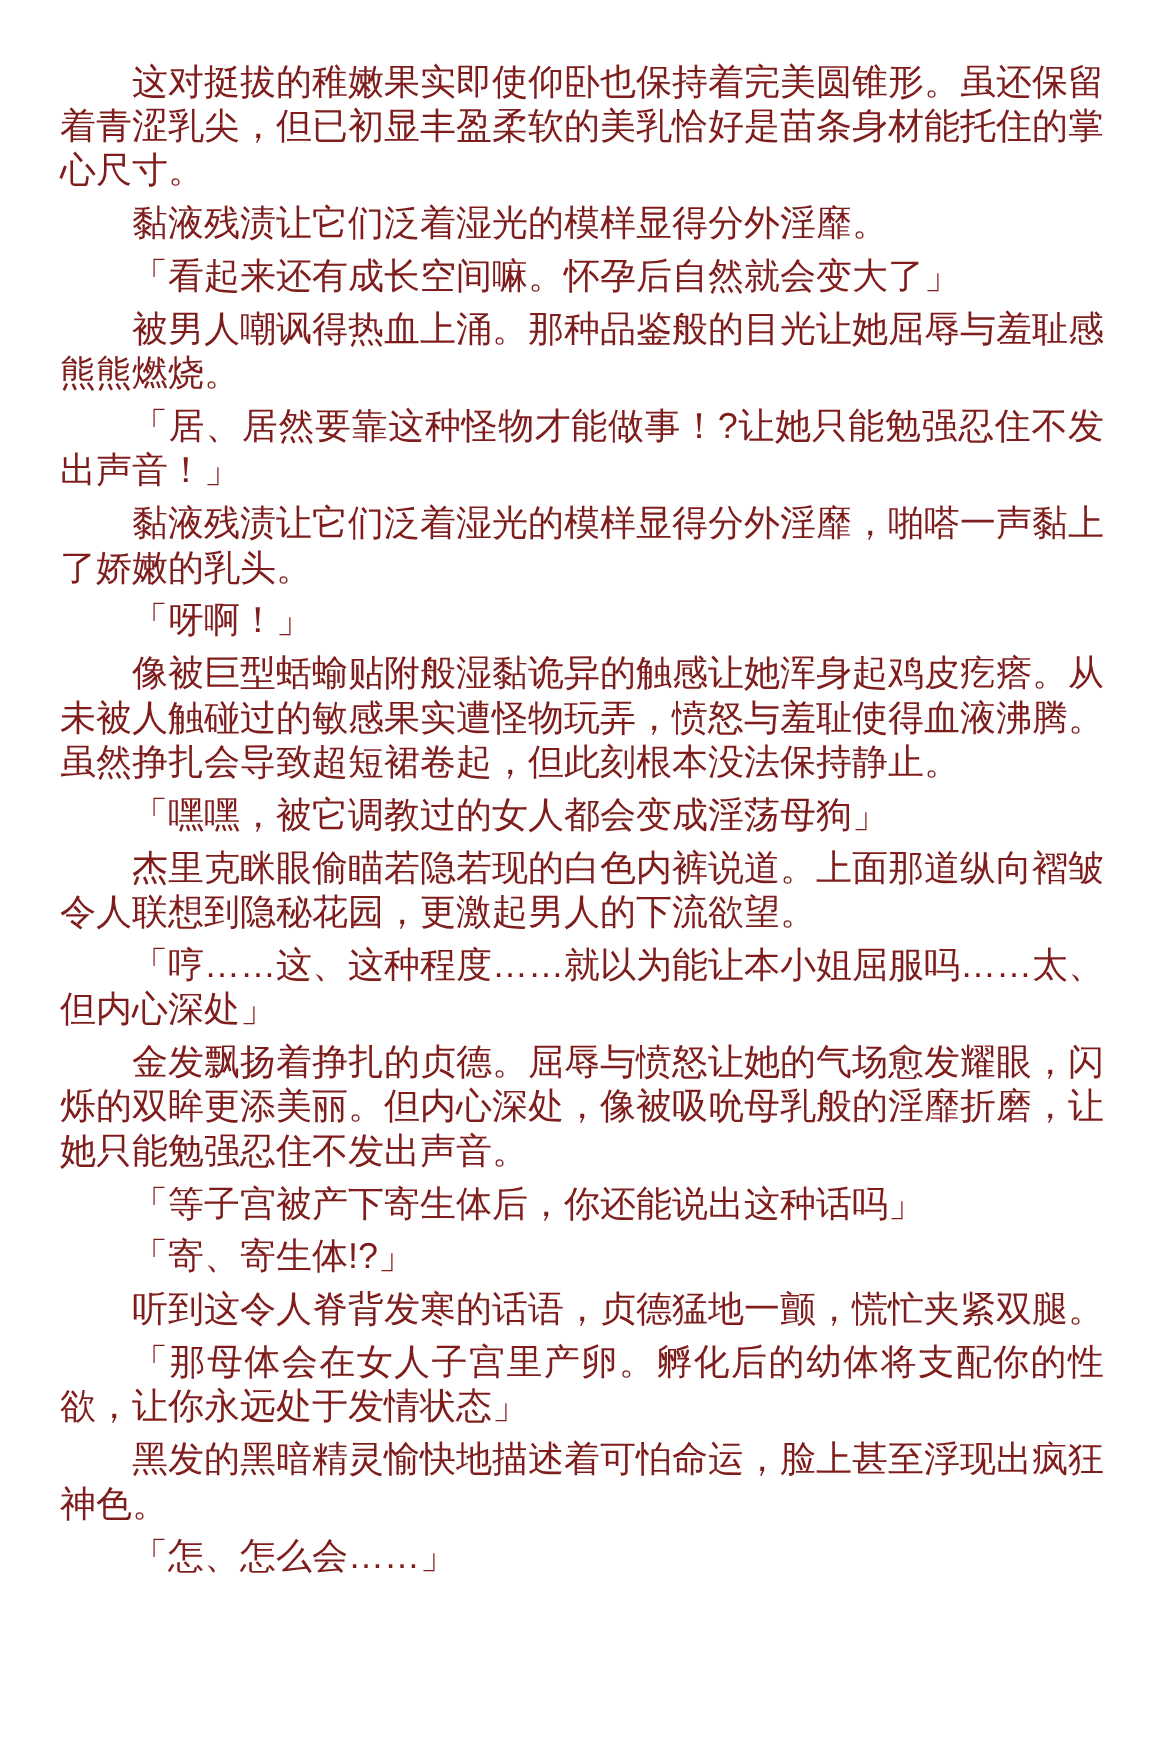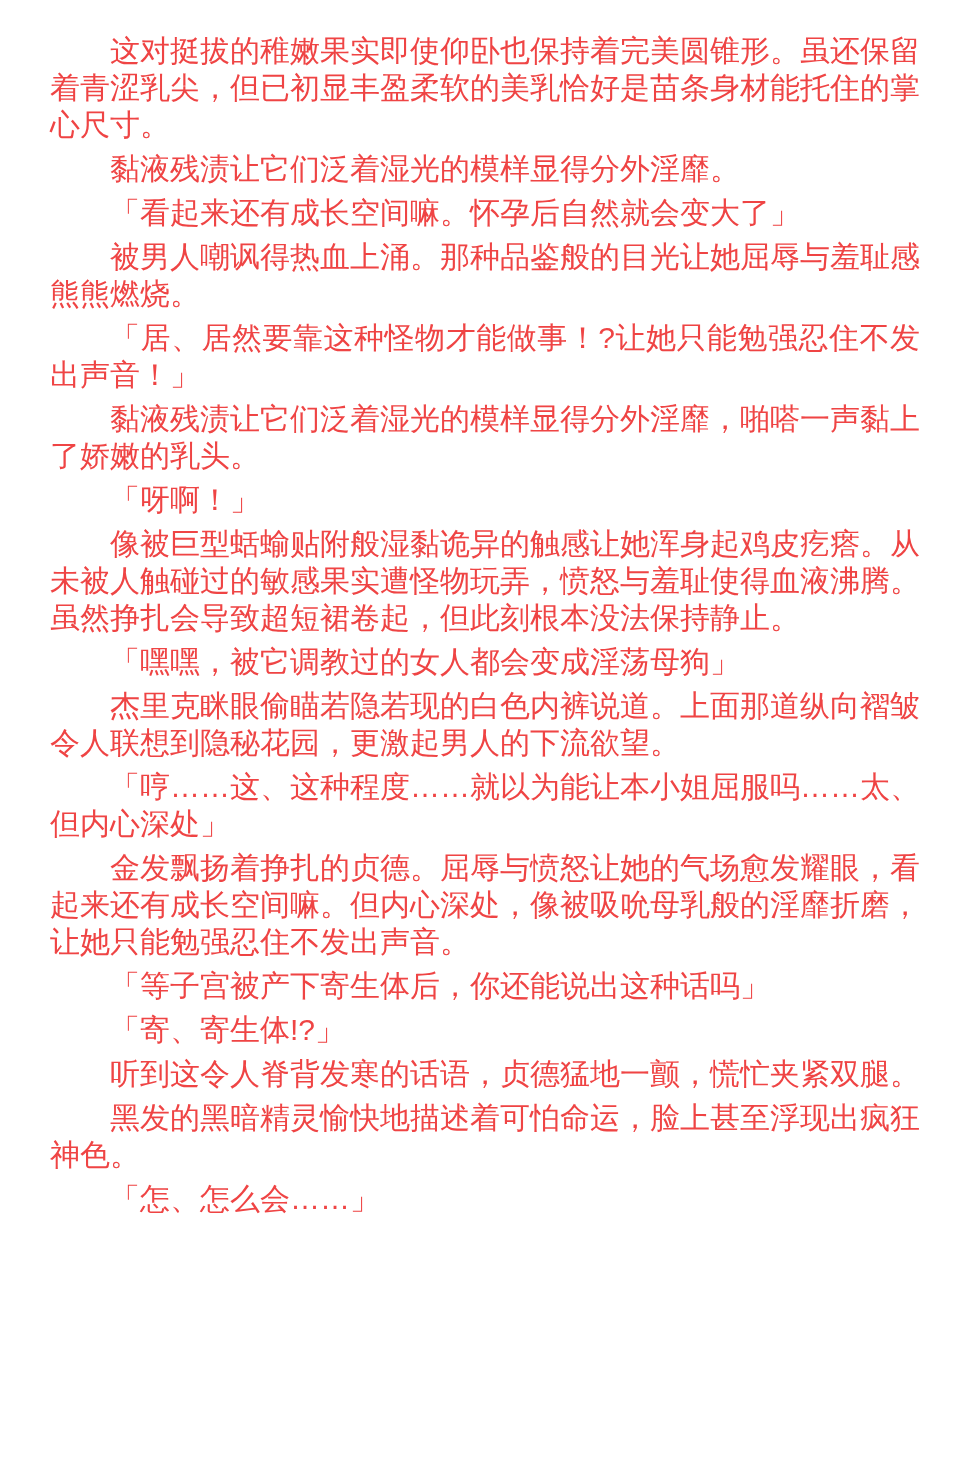--- a/index.html
+++ b/index.html
@@ -11,22 +11,22 @@
     width: 974px;
     height: 1459px;
     overflow: hidden;
     font-family: "Liberation Sans", sans-serif;
   }
   .page {
     box-sizing: border-box;
     width: 974px;
     height: 1459px;
     background: #ffffff;
-    color: #ef4444;
-    padding: 32px 54px 0 50px;
+    color: #7f1d1d;
+    padding: 50px 54px 0 50px;
   }
   .page p {
     margin: 0 0 7px 0;
     font-size: 30px;
     line-height: 37px;
     font-weight: 500;
     text-indent: 2em;
     text-align: justify;
     letter-spacing: 0;
     word-break: break-all;
@@ -41,19 +41,20 @@
   <p>黏液残渍让它们泛着湿光的模样显得分外淫靡。</p>
   <p>「看起来还有成长空间嘛。怀孕后自然就会变大了」</p>
   <p>被男人嘲讽得热血上涌。那种品鉴般的目光让她屈辱与羞耻感熊熊燃烧。</p>
   <p>「居、居然要靠这种怪物才能做事！?让她只能勉强忍住不发出声音！」</p>
   <p>黏液残渍让它们泛着湿光的模样显得分外淫靡，啪嗒一声黏上了娇嫩的乳头。</p>
   <p>「呀啊！」</p>
   <p>像被巨型蛞蝓贴附般湿黏诡异的触感让她浑身起鸡皮疙瘩。从未被人触碰过的敏感果实遭怪物玩弄，愤怒与羞耻使得血液沸腾。虽然挣扎会导致超短裙卷起，但此刻根本没法保持静止。</p>
   <p>「嘿嘿，被它调教过的女人都会变成淫荡母狗」</p>
   <p>杰里克眯眼偷瞄若隐若现的白色内裤说道。上面那道纵向褶皱令人联想到隐秘花园，更激起男人的下流欲望。</p>
   <p>「哼……这、这种程度……就以为能让本小姐屈服吗……太、但内心深处」</p>
-  <p>金发飘扬着挣扎的贞德。屈辱与愤怒让她的气场愈发耀眼，看起来还有成长空间嘛。但内心深处，像被吸吮母乳般的淫靡折磨，让她只能勉强忍住不发出声音。</p>
+  <p>金发飘扬着挣扎的贞德。屈辱与愤怒让她的气场愈发耀眼，闪烁的双眸更添美丽。但内心深处，像被吸吮母乳般的淫靡折磨，让她只能勉强忍住不发出声音。</p>
   <p>「等子宫被产下寄生体后，你还能说出这种话吗」</p>
   <p>「寄、寄生体!?」</p>
   <p>听到这令人脊背发寒的话语，贞德猛地一颤，慌忙夹紧双腿。</p>
+  <p>「那母体会在女人子宫里产卵。孵化后的幼体将支配你的性欲，让你永远处于发情状态」</p>
   <p>黑发的黑暗精灵愉快地描述着可怕命运，脸上甚至浮现出疯狂神色。</p>
   <p>「怎、怎么会……」</p>
 </div>
 
 </body></html>

